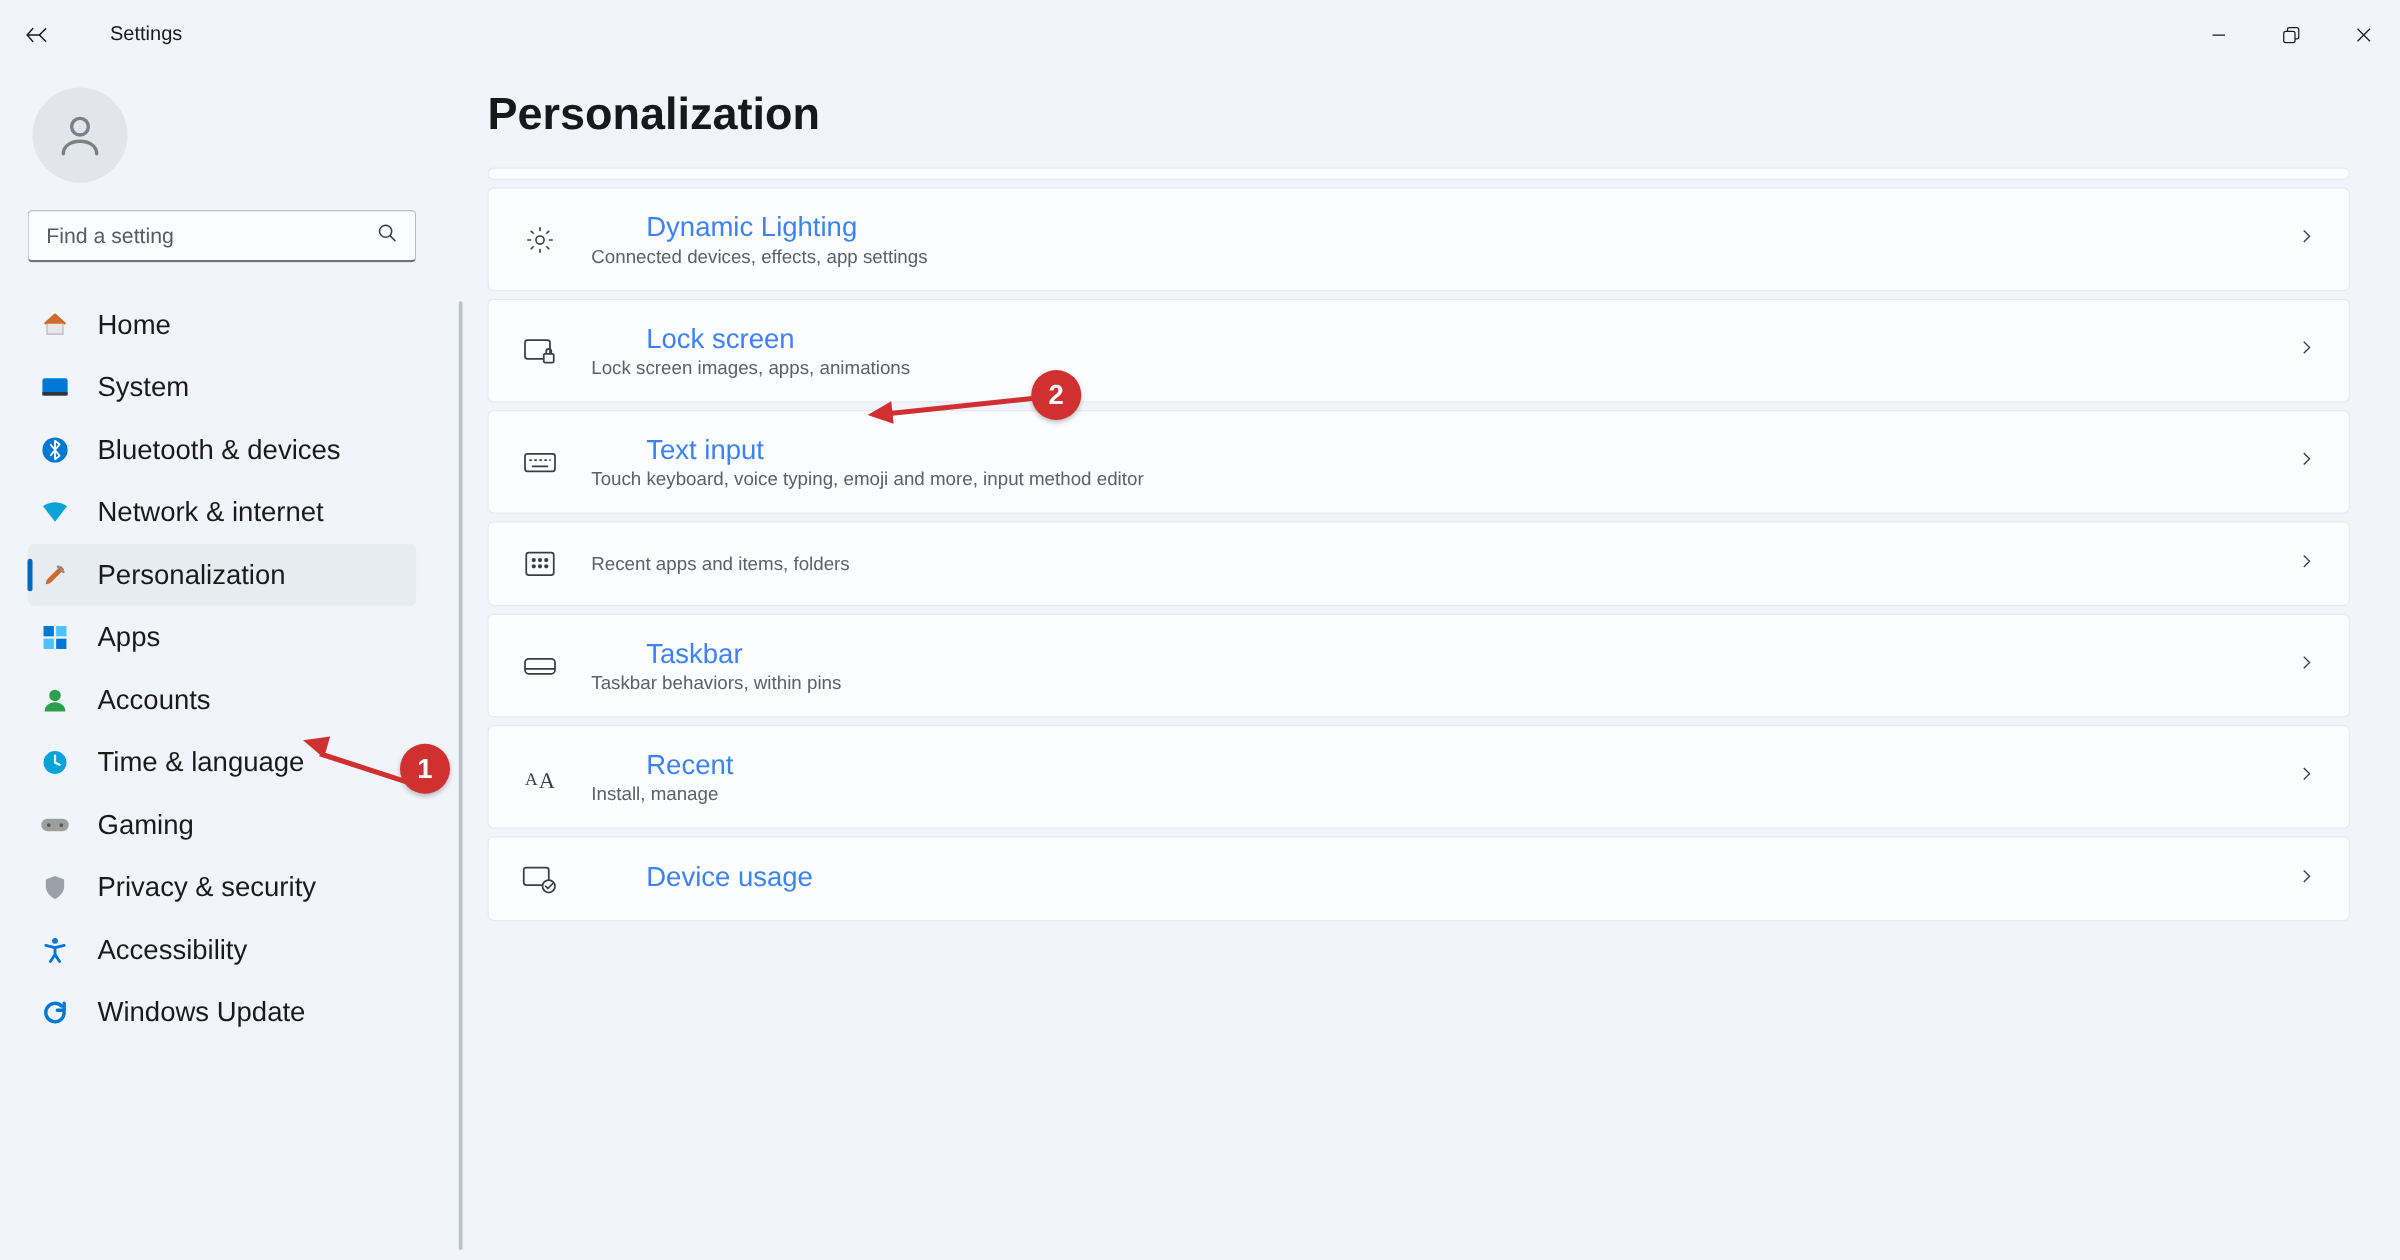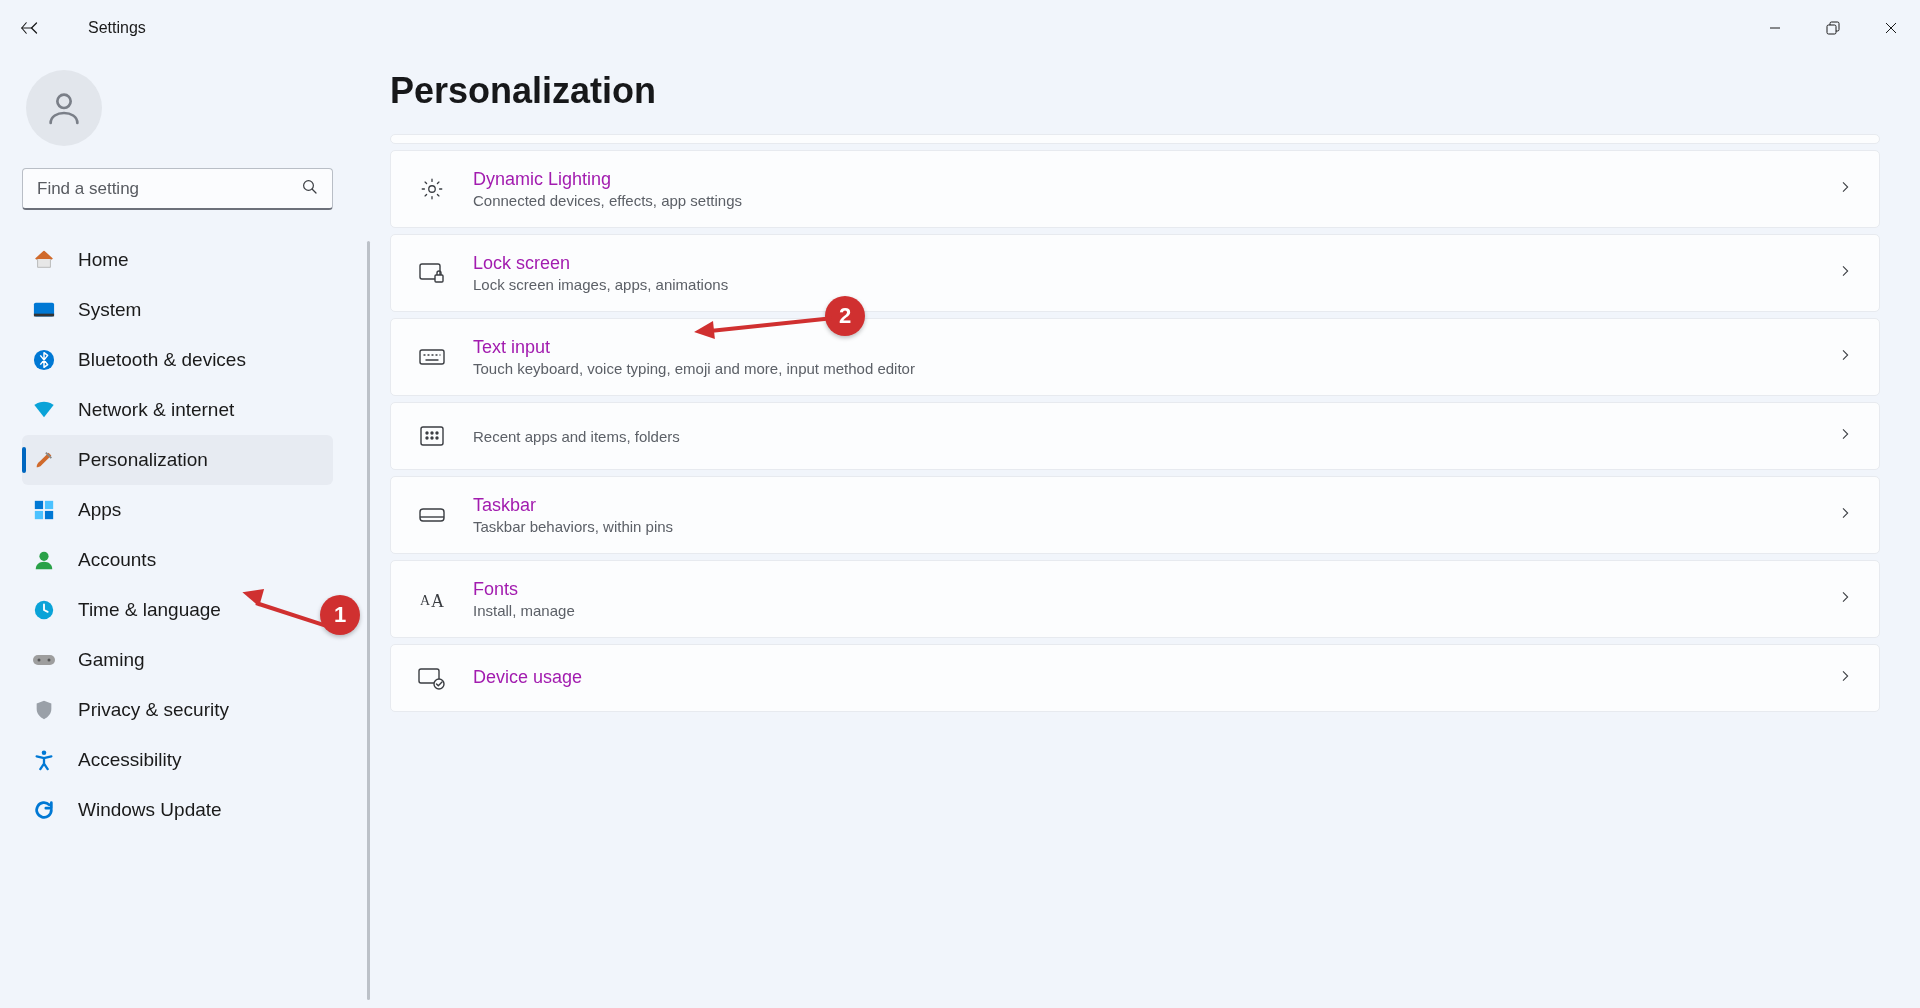--- a/index.html
+++ b/index.html
@@ -30,36 +30,36 @@
   }
   .search-input::placeholder { color: #585b61; }
   .search-icon-pos { position: absolute; right: 14px; top: 50%; transform: translateY(-50%); }
 
   .nav { list-style: none; padding-top: 1px; }
   .nav-item {
     height: 50px; display: flex; align-items: center; border-radius: 6px; padding-left: 10px;
     cursor: default; margin-bottom: 0px; position: relative;
   }
   .nav-item .nav-icon { width: 24px; height: 24px; margin-right: 22px; display: inline-flex; align-items: center; justify-content: center; flex-shrink: 0; }
-  .nav-item .nav-label { font-size: 19px; color: #1a1a1a; }
+  .nav-item .nav-label { font-size: 22px; color: #1a1a1a; }
   .nav-item.selected { background: #e7ebf2; }
   .nav-item.selected::before { content: ""; position: absolute; left: 0px; top: 12px; bottom: 12px; width: 4px; background: #0067c0; border-radius: 2px; }
 
   
   .main { flex: 1; padding: 0 40px 0 20px; }
   .page-title { font-size: 36px; font-weight: 600; margin: 14px 0 22px 0; color: #17181a; }
 
   .card {
     background: #fcfdfe; border: 1px solid #e7eaef; border-radius: 5px;
     margin-bottom: 6px; display: flex; align-items: center; padding: 18px 26px;
   }
   .card-peek { height: 10px; padding: 0; }
   .card .card-icon { width: 30px; height: 30px; margin-right: 26px; display:flex; align-items:center; justify-content:center; }
   .card .card-text { flex: 1; }
-  .card .card-title-t { font-size: 18px; color: #a21caf; margin-bottom: 2px; }
+  .card .card-title-t { font-size: 22px; color: #3b82f6; margin-bottom: 2px; margin-left: 44px; }
   .card .card-sub { font-size: 15px; color: #5c6067; }
   .card .card-chevron { margin-left: auto; padding-left: 16px; }
 
   
   .annotation { position: fixed; pointer-events: none; }
   .badge { width: 40px; height: 40px; border-radius: 50%; background: #d03030; color: #fff; font-size: 22px; font-weight: 600; display: flex; align-items: center; justify-content: center; box-shadow: 0 2px 4px rgba(0,0,0,.25);}
   .arrow-line { position: absolute; height: 4px; background: #d03030; transform-origin: left center; }
   .arrow-head { position: absolute; width: 0; height: 0; border-top: 9px solid transparent; border-bottom: 9px solid transparent; border-right: 20px solid #d03030; }
 </style>
 </head>
@@ -336,21 +336,21 @@
     </div>
 
     <div class="card">
       <span class="card-icon">
         <svg width="28" height="22" viewBox="0 0 28 22" fill="#3a3d42">
             <text x="2" y="17" font-size="14" font-family="Segoe UI">A</text>
             <text x="13" y="19" font-size="18" font-family="Segoe UI">A</text>
           </svg>
       </span>
       <div class="card-text">
-        <div class="card-title-t">Fonts</div>
+        <div class="card-title-t">Recent</div>
         <div class="card-sub">Install, manage</div>
       </div>
       <span class="card-chevron">
         <svg width="16" height="16" viewBox="0 0 24 24" fill="none" stroke="#3a3d42" stroke-width="1.6">
             <path d="M9 5l7 7-7 7"></path>
           </svg>
       </span>
     </div>
 
     <div class="card">

